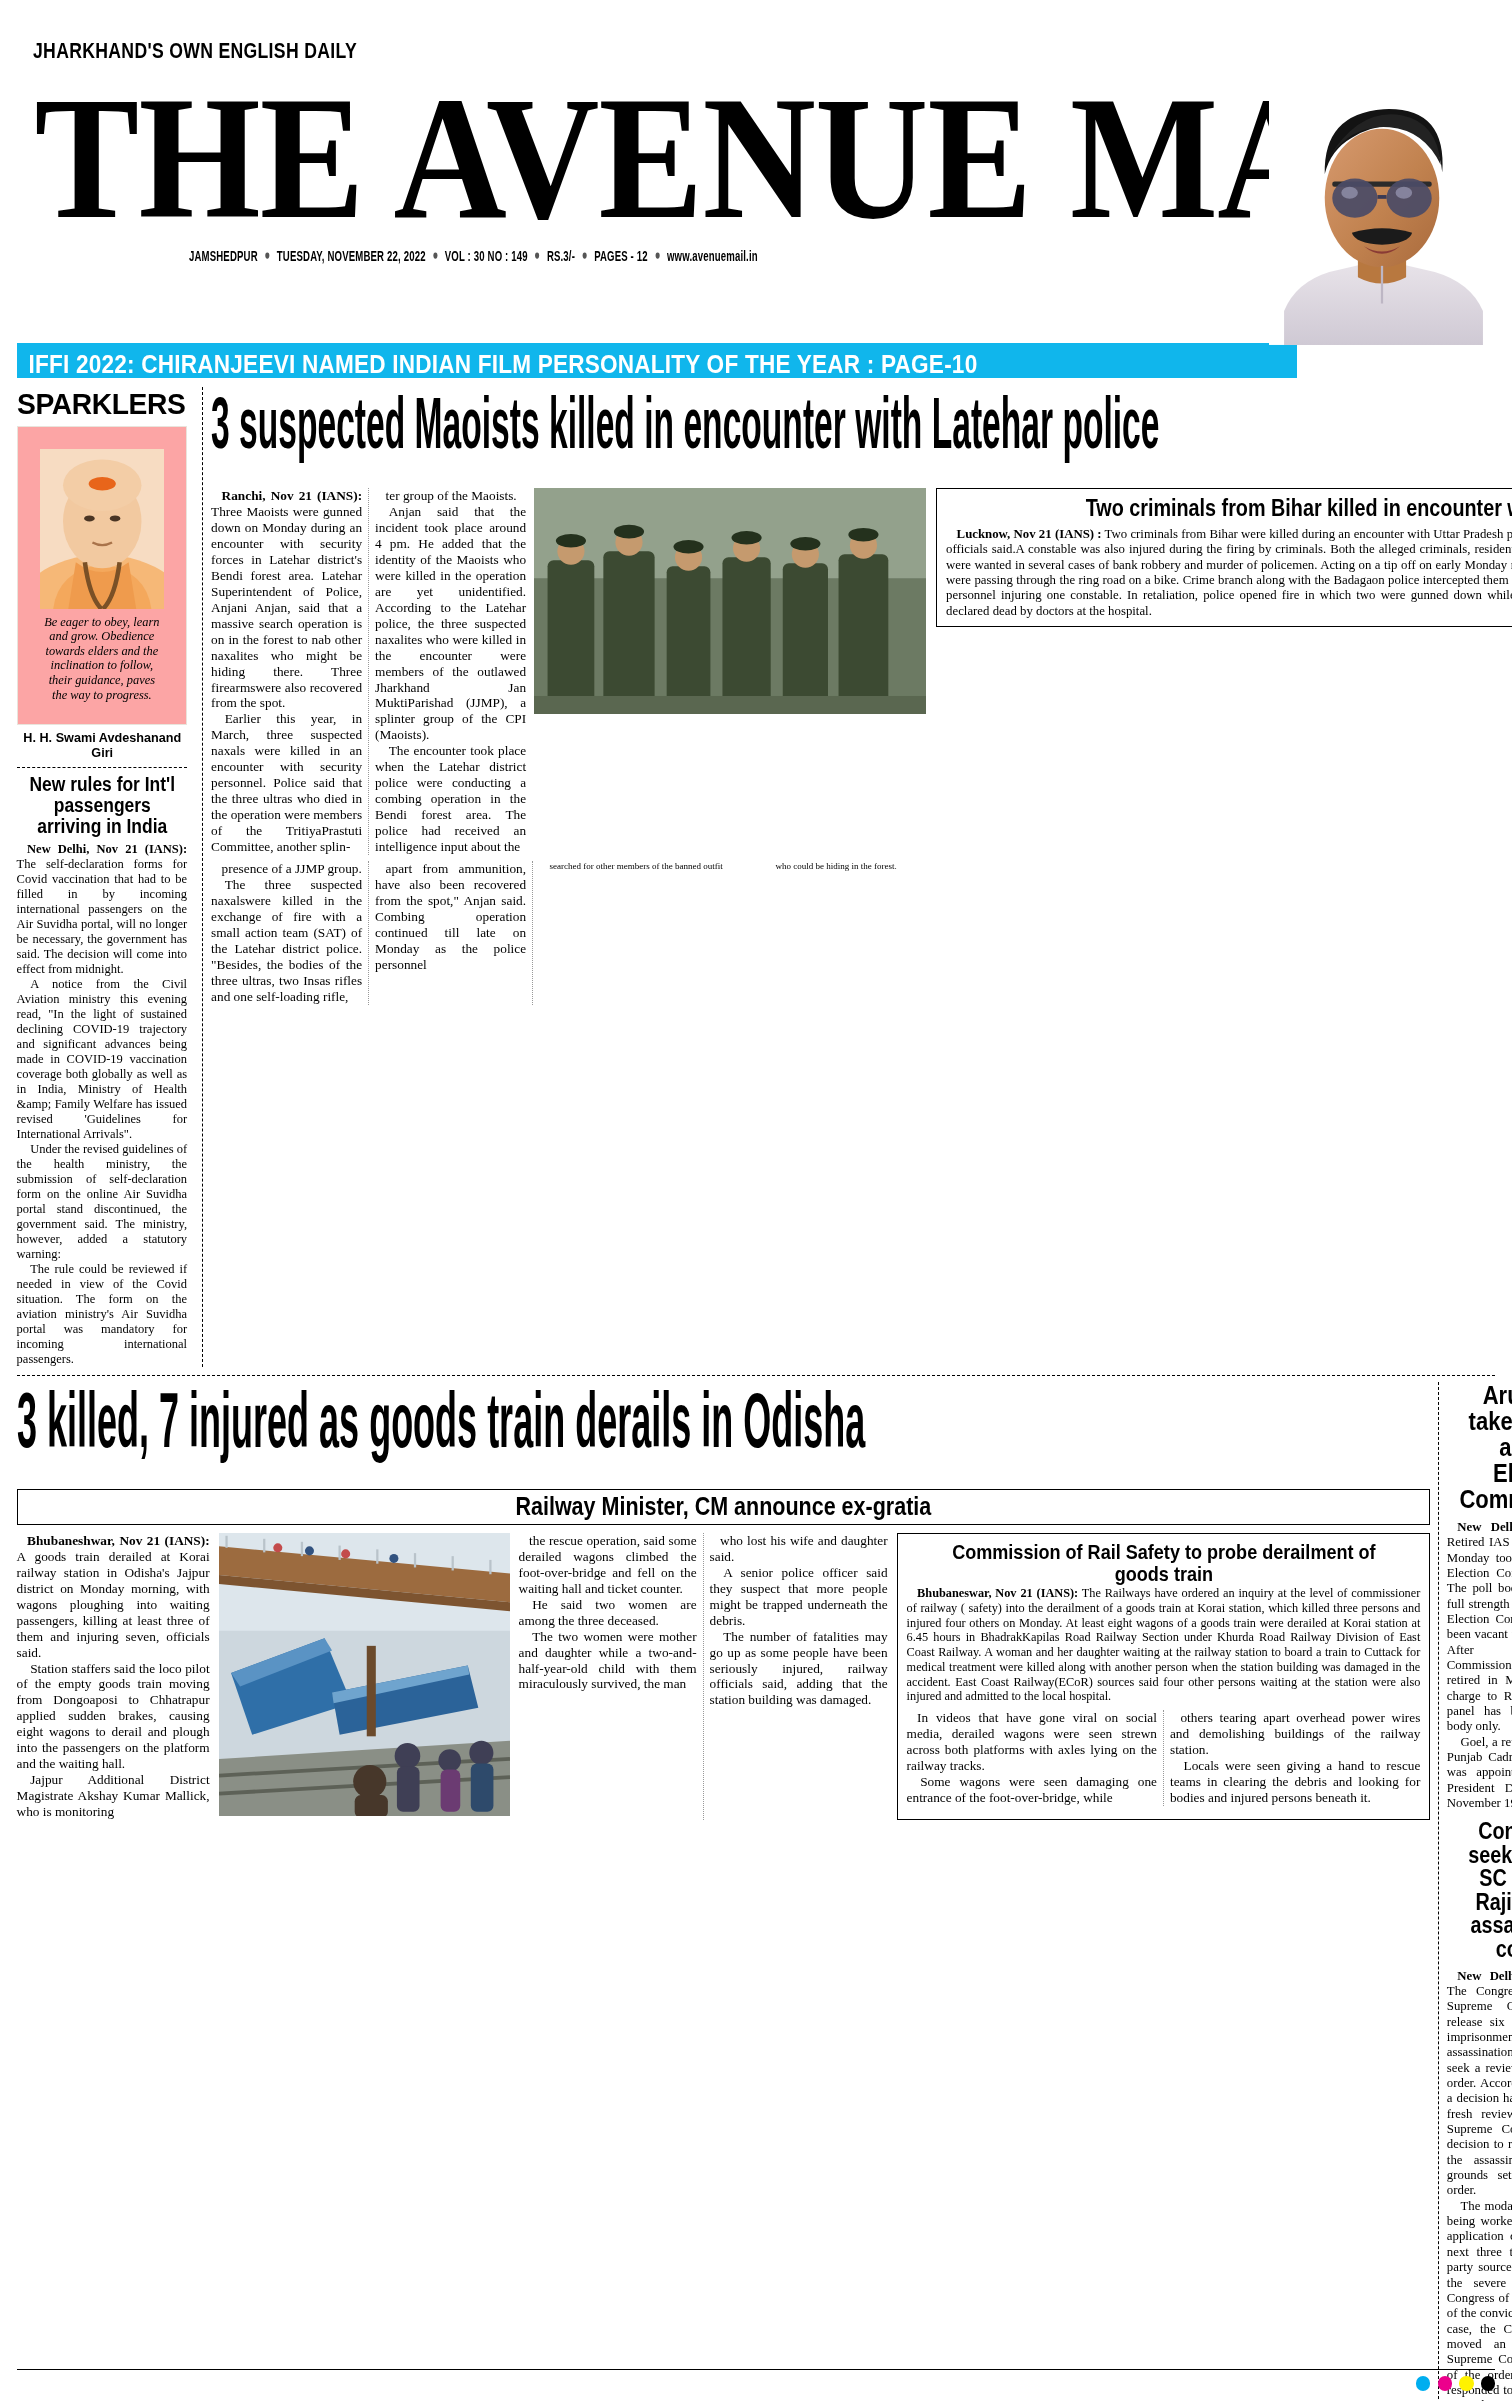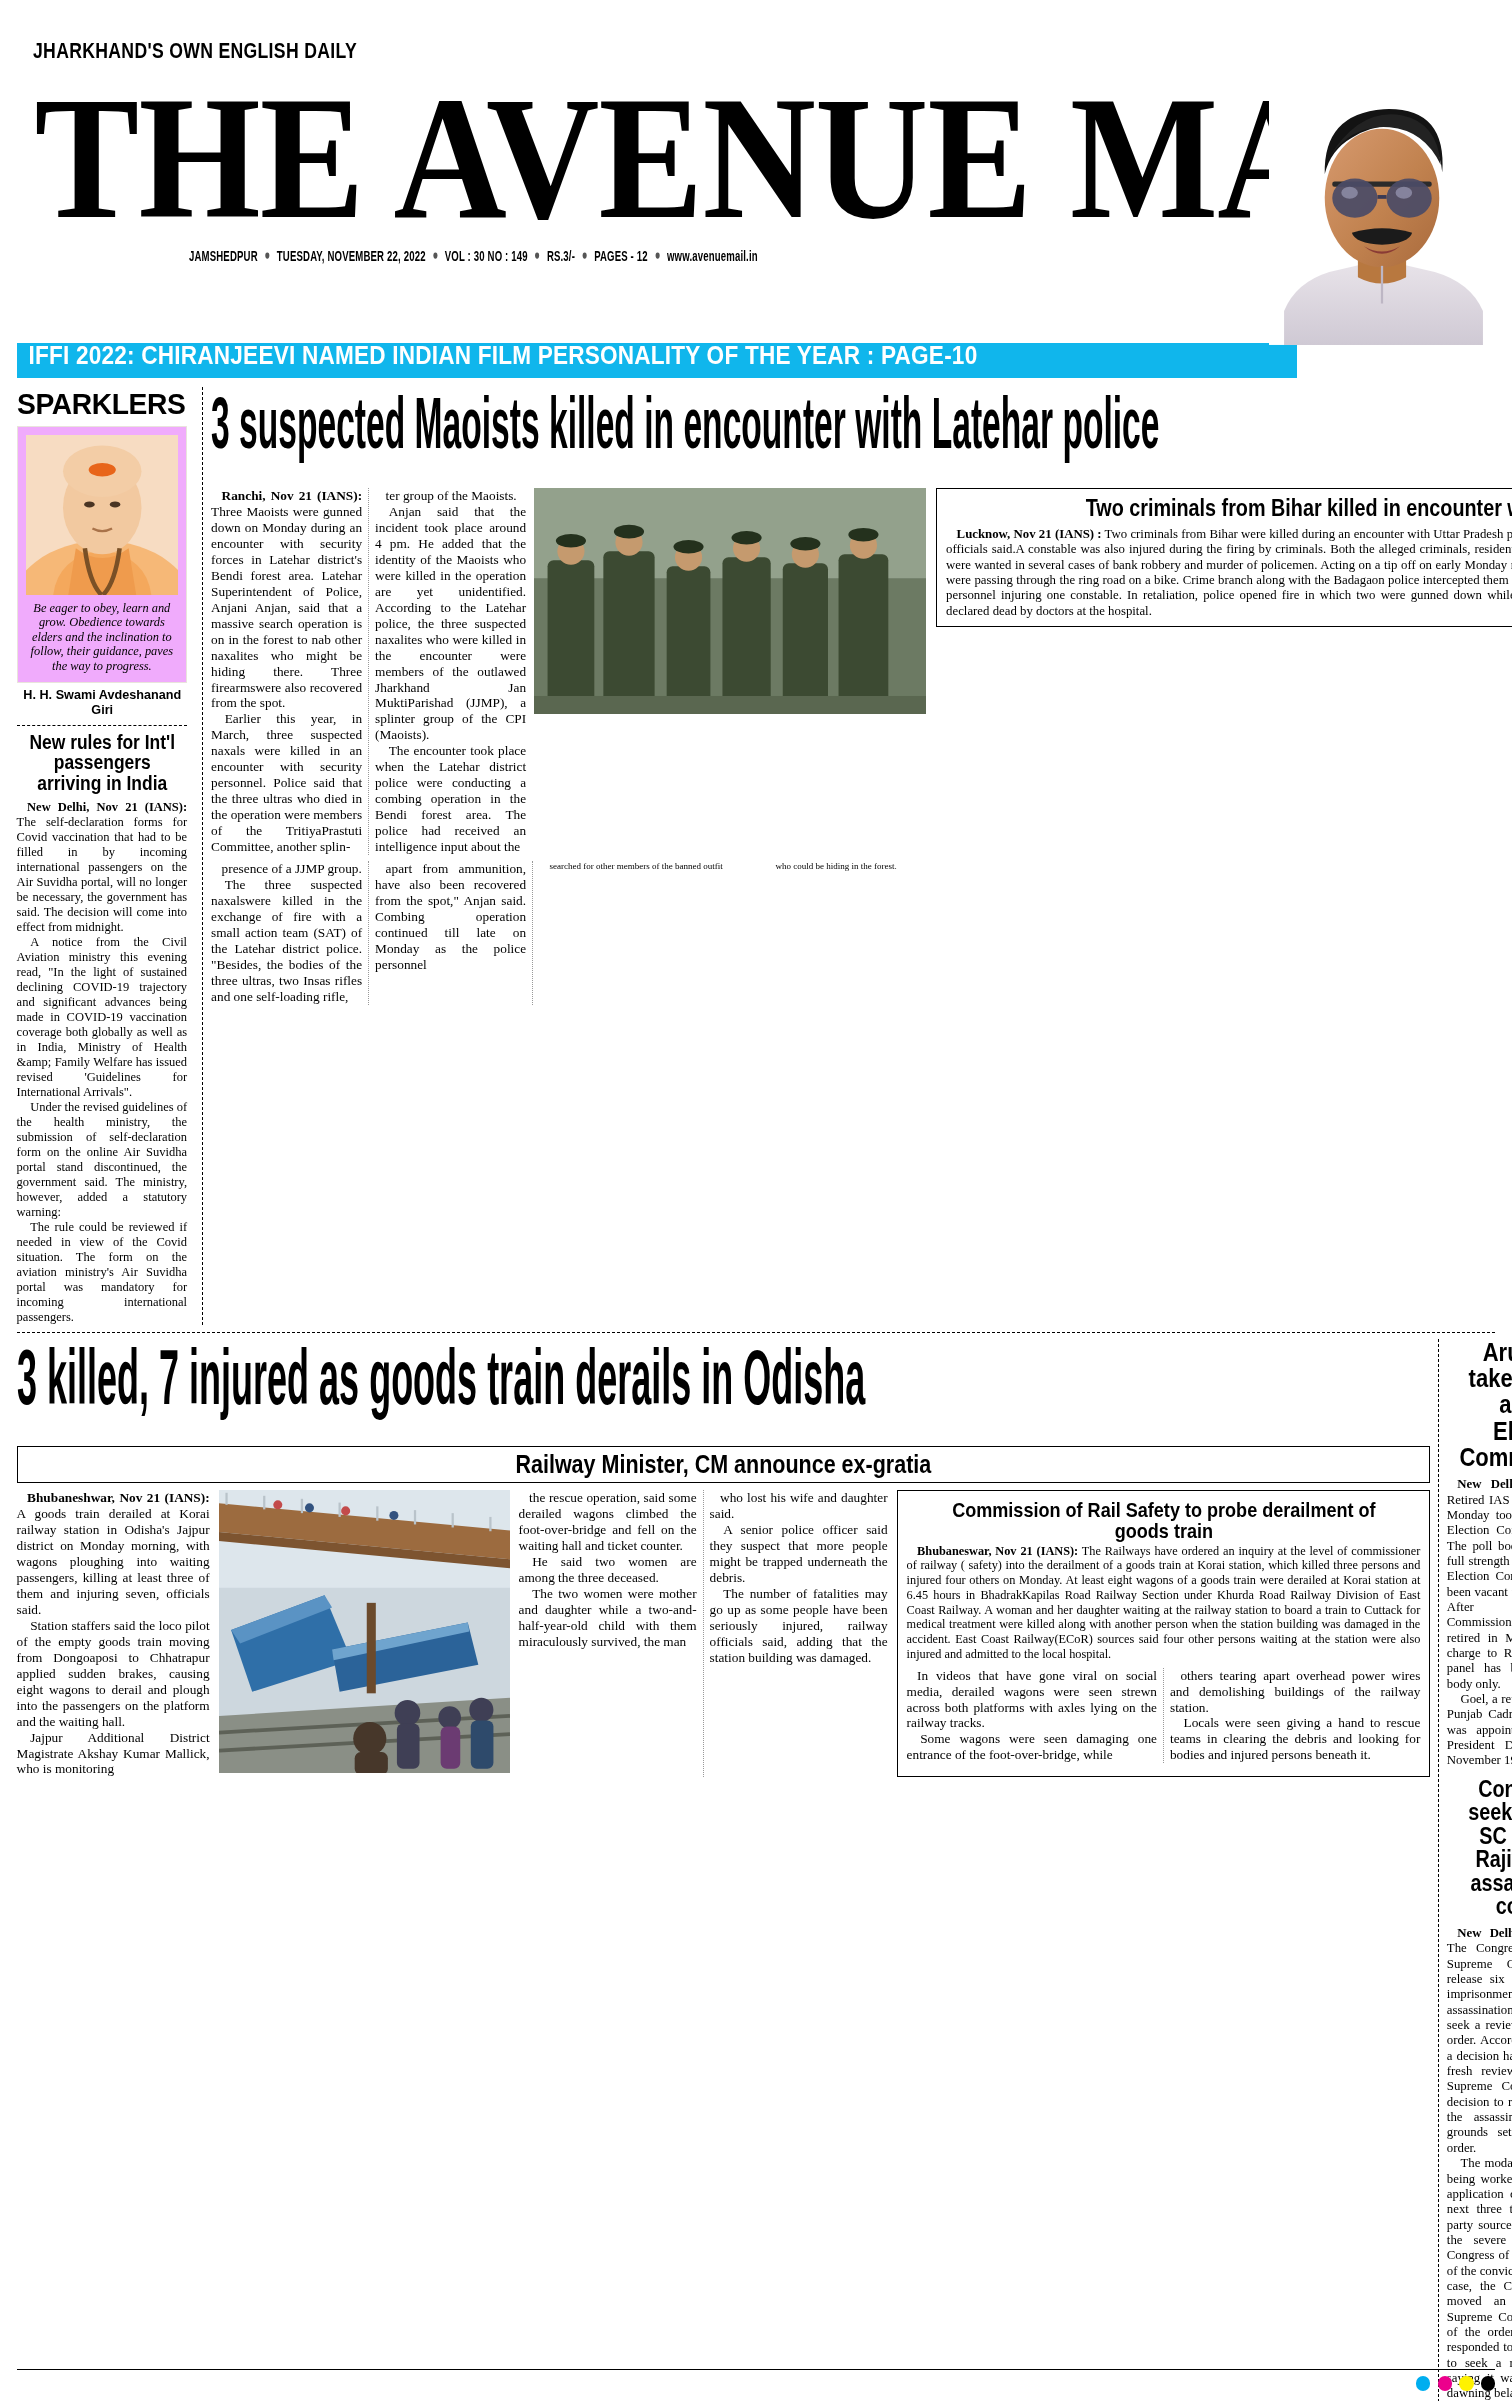--- a/index.html
+++ b/index.html
@@ -56,21 +56,21 @@
     position: absolute; right: 0px; top: 47px; width: 226px; height: 260px;
     overflow: hidden;
   }
   .portrait svg { display:block; }
 
   
   .blue-strip {
     background: #10b6ec;
     height: 35px;
     display: flex;
-    align-items: flex-start;
+    align-items: flex-end;
     margin: 4.5px 0 0 0;
     width: 1280px;
   }
   .blue-strip span {
     color: #fff;
     font-family: "Liberation Sans", sans-serif;
     font-weight: 700;
     font-size: 22.6px;
     letter-spacing: 0.2px;
     transform: scaleY(1.18);
@@ -112,21 +112,21 @@
   .row { display: flex; }
   .sidebar-left { width: 178px; flex: 0 0 178px; padding-right: 7.5px; }
   .sep-dash { flex: 0 0 1.5px; border-left: 1.5px dashed #000; margin: 0 7.5px; }
   .sep-dash-thin { flex: 0 0 0.8px; border-left: 0.8px dashed #555; margin: 0 6px; }
 
   
   .sparklers-title {
     font-family: "Liberation Sans", sans-serif; font-weight: 700;
     font-size: 30px; letter-spacing: -0.4px; transform: scaleX(0.94); transform-origin:left;
   }
-  .sparkler-box { border: 1.5px solid #e9e4dc; padding: 8px; background: #f0abfc; }
+  .sparkler-box { border: 1.5px solid #e9e4dc; padding: 22px; background: #fca5a5; }
   .sparkler-quote { font-family:"Liberation Serif", serif; font-style: italic; font-size: 12.4px; text-align:center; line-height:1.18; margin-top:6px; }
   .sparkler-attrib { font-family:"Liberation Sans", sans-serif; font-weight:700; font-size:13.6px; text-align:center; margin-top:4.5px; transform: scaleX(0.93); }
 
   .swami-img { width:100%; height:160px; background: linear-gradient(175deg,#fae3cf 0%,#f6d3b4 40%,#efc199 100%); position:relative; }
 
   
   .cmyk { display:flex; gap:7.5px; align-items:center; }
   .cmyk i { width:14.3px; height:14.3px; border-radius:50%; display:block; }
 </style>
 </head>

